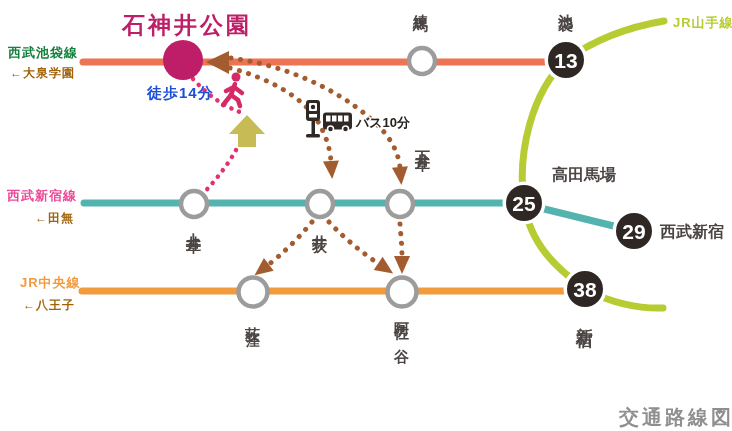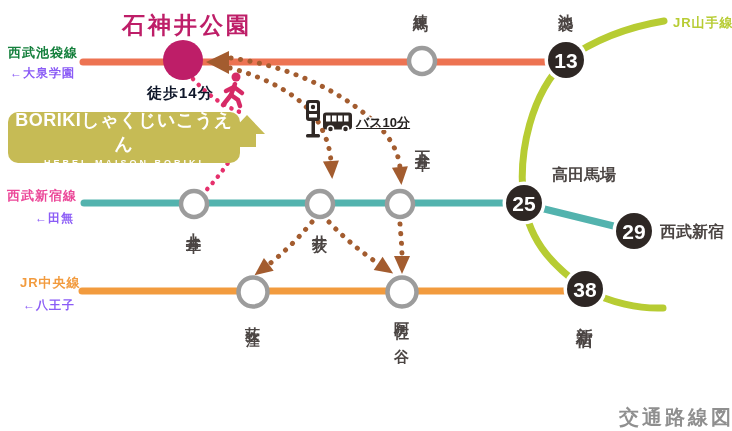--- a/index.html
+++ b/index.html
@@ -5,22 +5,22 @@
   html,body{margin:0;padding:0;background:#fff;}
   #stage{
     position:relative;width:732px;height:431px;background:#fff;overflow:hidden;
     font-family:"Liberation Sans","DejaVu Sans",sans-serif;
   }
   #rails{position:absolute;left:0;top:0;}
   .abs{position:absolute;white-space:nowrap;}
   .v{writing-mode:vertical-rl;text-orientation:upright;letter-spacing:3px;}
   .station-label{color:#4B4543;font-weight:bold;font-size:15px;line-height:1.1;}
   .line-label{font-size:13px;font-weight:bold;letter-spacing:1px;}
-  .dir-label{font-size:12px;font-weight:bold;color:#8b5cf6;letter-spacing:1px;}
-  .walk-label{font-size:15px;font-weight:bold;color:#0f172a;letter-spacing:1px;}
+  .dir-label{font-size:12px;font-weight:bold;color:#a16207;letter-spacing:1px;}
+  .walk-label{font-size:15px;font-weight:bold;color:#1d4ed8;letter-spacing:1px;}
   .page-title{font-size:23px;font-weight:bold;color:#BE1E68;letter-spacing:3px;}
   .caption{font-size:20px;font-weight:bold;color:#8F8F8F;letter-spacing:3px;}
   .bus-label{
     font-size:13px;font-weight:bold;color:#262220;
     text-shadow:-1px -1px 0 #fff,1px -1px 0 #fff,-1px 1px 0 #fff,1px 1px 0 #fff,
                  0 -1px 0 #fff,0 1px 0 #fff,-1px 0 0 #fff,1px 0 0 #fff;
   }
   .property-card{
     position:absolute;left:8px;top:112px;width:232px;height:51px;
     background:#C6BB55;border-radius:10px;color:#fff;text-align:center;
@@ -128,33 +128,29 @@
 
   <div class="abs line-label" style="left:7px;top:187px;color:#ec4899;">西武新宿線</div>
   <div class="abs dir-label" style="left:35px;top:210px;">←田無</div>
 
   <div class="abs line-label" style="left:20px;top:274px;color:#F29B3E;">JR中央線</div>
   <div class="abs dir-label" style="left:23px;top:297px;">←八王子</div>
 
   <div class="abs line-label" style="left:673px;top:14px;color:#B7CC33;">JR山手線</div>
 
   <div class="abs walk-label" style="left:147px;top:84px;">徒歩14分</div>
-  <div class="abs bus-label" style="left:356px;top:114px;text-decoration:underline;">バス10分</div>
+  <div class="abs bus-label" style="left:356px;top:114px;">バス10分</div>
 
   <div class="abs station-label v" style="left:412px;top:2px;">練馬</div>
   <div class="abs station-label v" style="left:557px;top:2px;">池袋</div>
   <div class="abs station-label v" style="left:414px;top:139px;">下井草</div>
   <div class="abs station-label v" style="left:185px;top:221px;">上井草</div>
   <div class="abs station-label v" style="left:311px;top:223px;">井荻</div>
   <div class="abs station-label v" style="left:244px;top:315px;">荻窪</div>
   <div class="abs station-label v" style="left:393px;top:310px;">阿佐ヶ谷</div>
   <div class="abs station-label" style="left:533px;top:166px;font-size:16px;margin-left:19px;">高田馬場</div>
   <div class="abs station-label" style="left:660px;top:223px;font-size:16px;">西武新宿</div>
   <div class="abs station-label v" style="left:574px;top:314px;font-size:17px;">新宿</div>
 
-  <div class="property-card">
-    <div class="property-name">BORIKIしゃくじいこうえん</div>
-    <div class="property-brand">HEBEL MAISON BORIKI</div>
-  </div>
 
   <div class="abs caption" style="left:619px;top:404px;">交通路線図</div>
 
 </div>
 
 </body></html>

